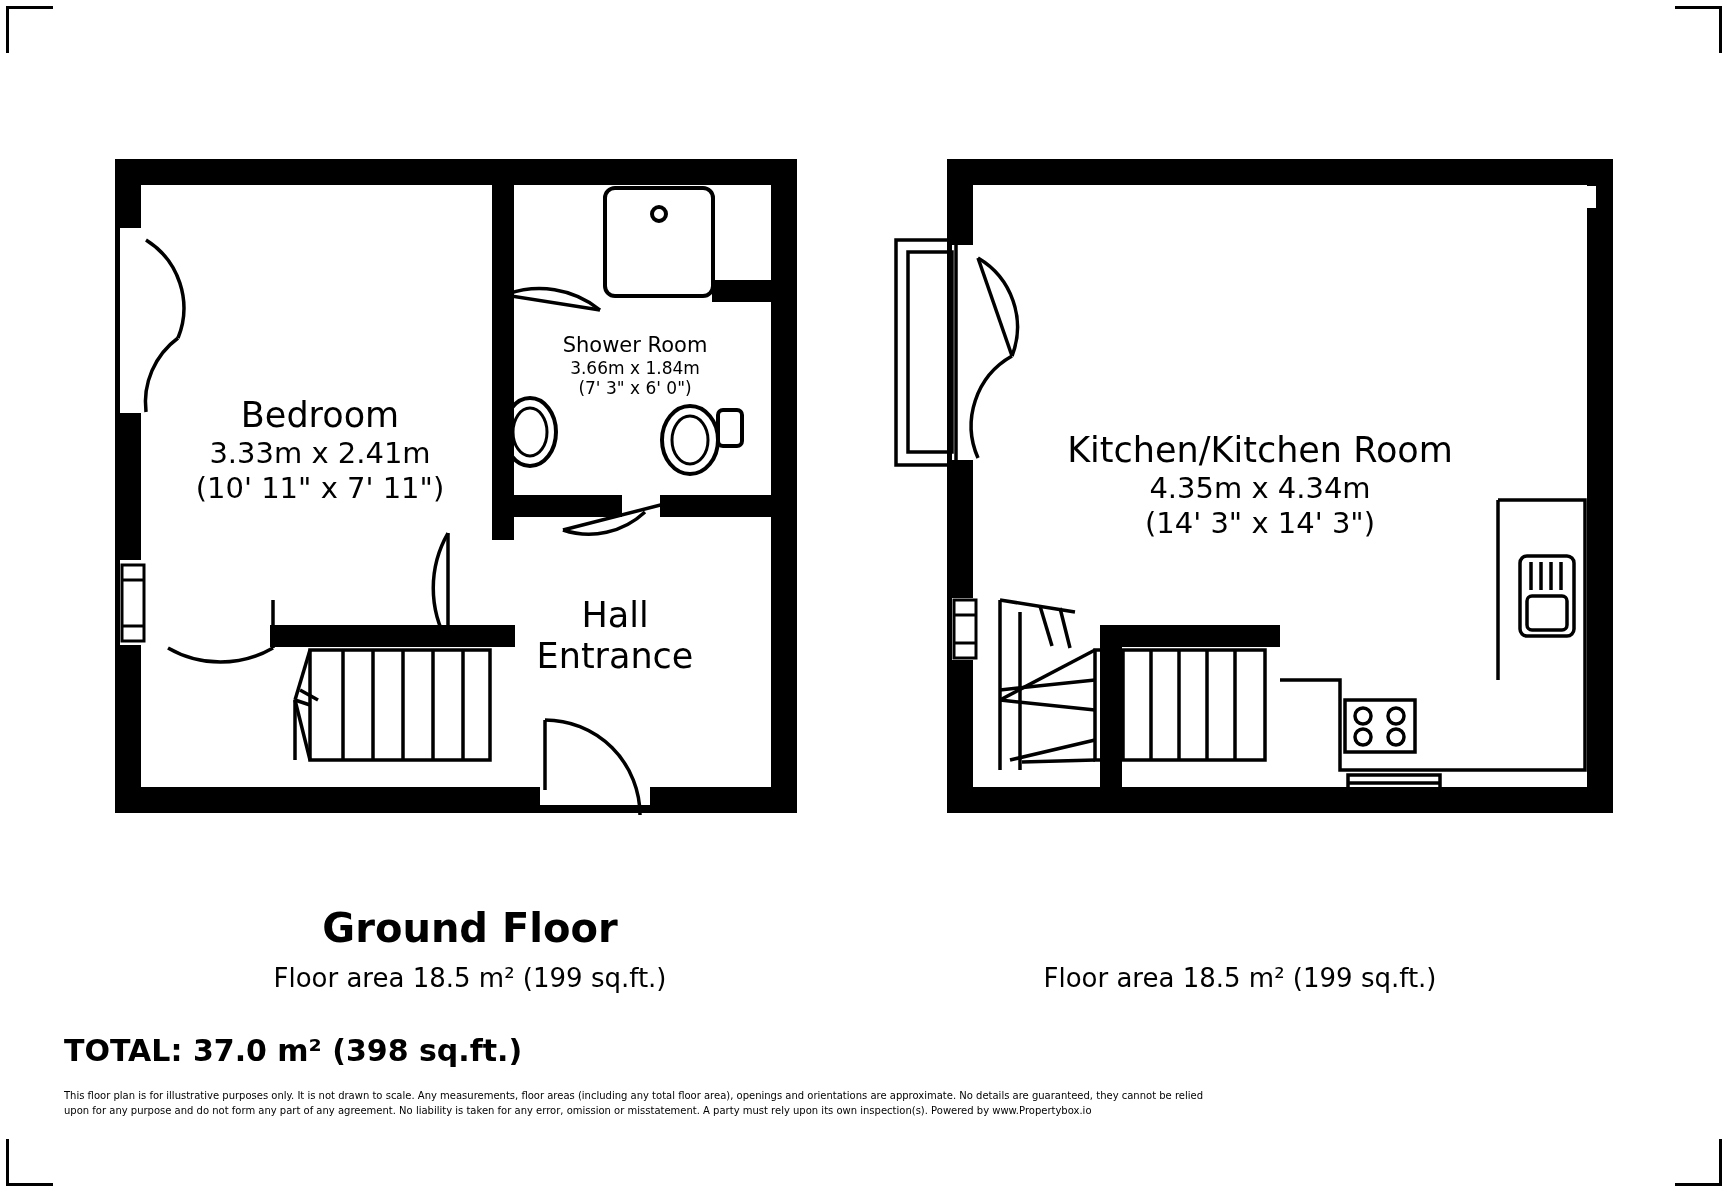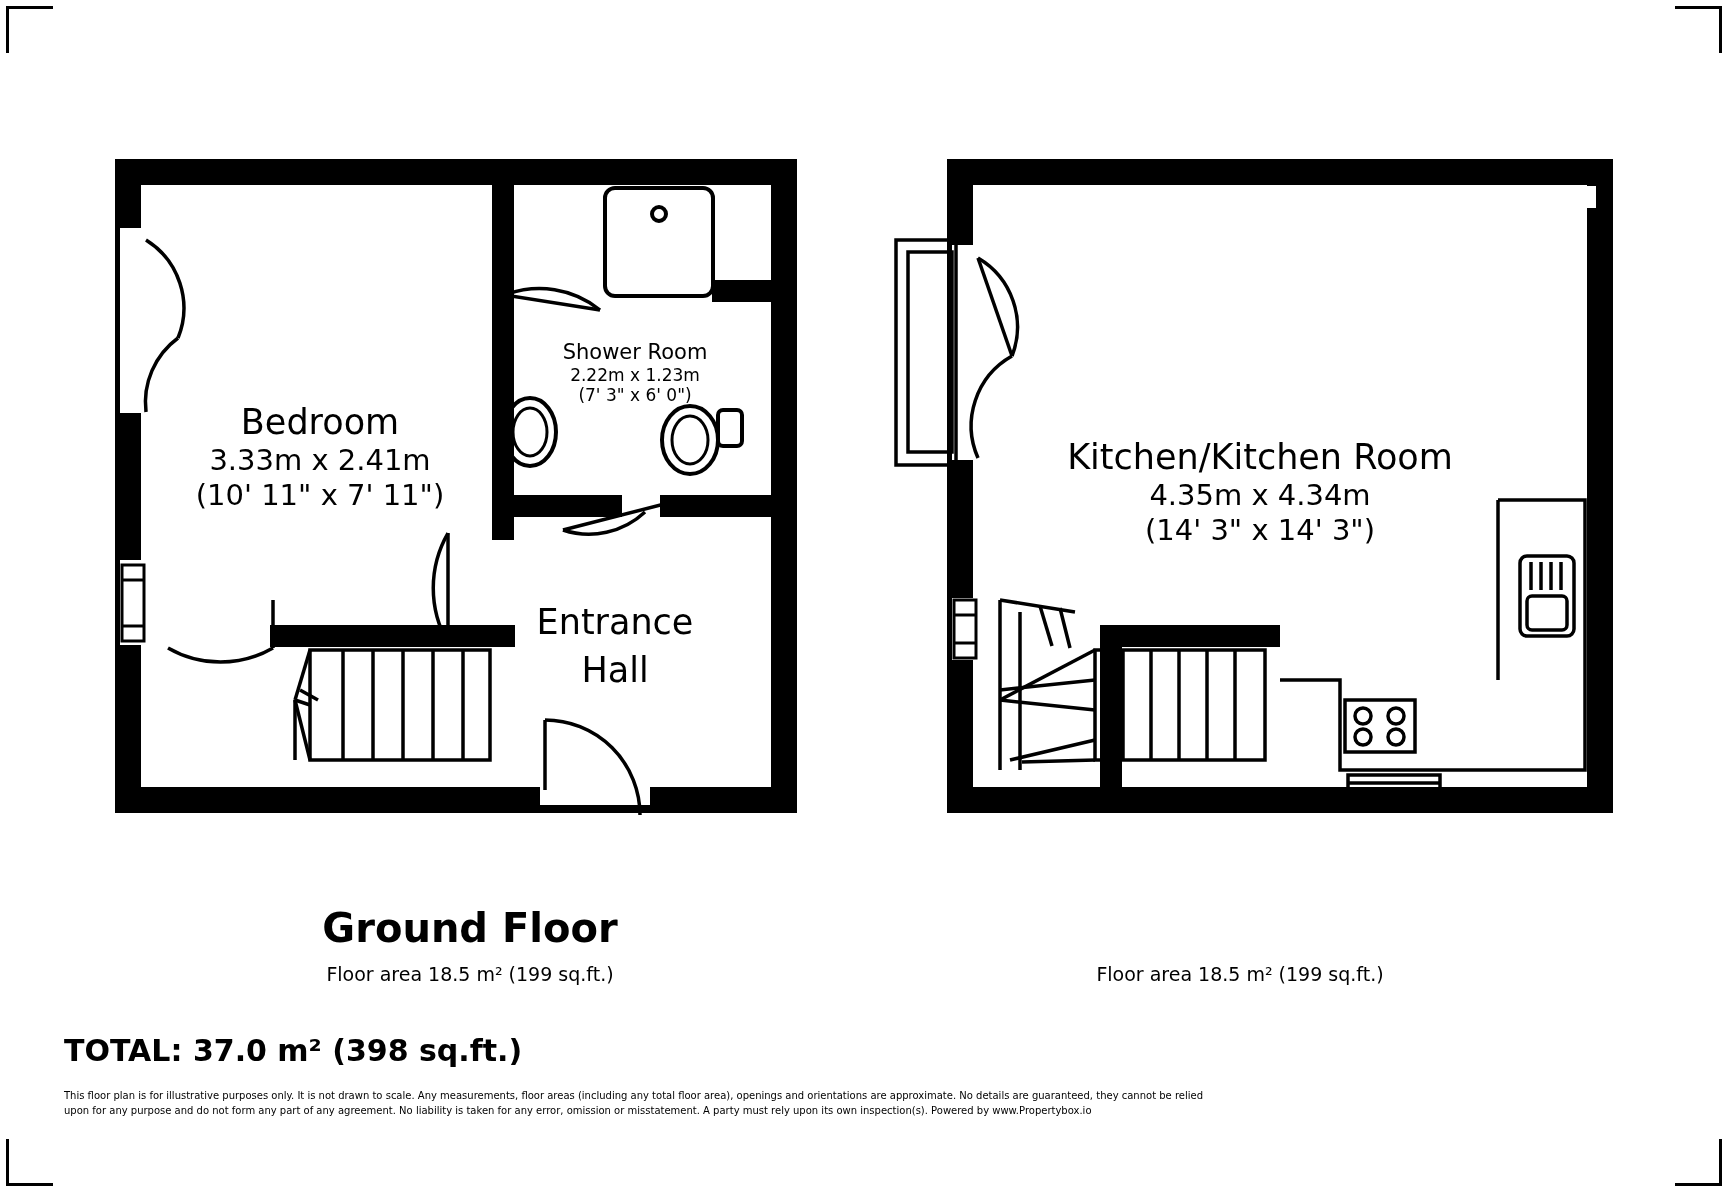--- a/index.html
+++ b/index.html
@@ -34,39 +34,39 @@
 
   .plan-svg { position: absolute; left: 0; top: 0; }
 
   
   .room-label {
     position: absolute;
     text-align: center;
     line-height: 1.18;
     white-space: nowrap;
   }
-  .room-name { font-size: 35px; margin-top: 7px; }
+  .room-name { font-size: 35px; }
   .room-dim  { font-size: 29px; }
   .room-dim2 { font-size: 29px; }
 
   .small .room-name { font-size: 21px; }
   .small .room-dim  { font-size: 17px; }
   .small .room-dim2 { font-size: 17px; }
 
   .floor-title {
     position: absolute;
     text-align: center;
     font-size: 40px;
     white-space: nowrap;
     font-weight: bold;
   }
   .floor-area {
     position: absolute;
     text-align: center;
-    font-size: 19px;
+    font-size: 26px;
     white-space: nowrap;
   }
   .total {
     position: absolute;
     font-size: 30px;
     white-space: nowrap;
   }
   .disclaimer {
     position: absolute;
     font-size: 10px;
@@ -241,27 +241,27 @@
   </svg>
 
   <div class="room-label" style="left:140px; top:395px; width:360px;text-align:center;">
     <div class="room-name">Bedroom</div>
     <div class="room-dim">3.33m x 2.41m</div>
     <div class="room-dim2">(10' 11" x 7' 11")</div>
   </div>
 
   <div class="room-label small" style="left:485px; top:333px; width:300px;">
     <div class="room-name">Shower Room</div>
-    <div class="room-dim">2.22m x 1.23m</div>
+    <div class="room-dim">3.66m x 1.84m</div>
     <div class="room-dim2">(7' 3" x 6' 0")</div>
   </div>
 
   <div class="room-label" style="left:485px; top:595px; width:260px;">
+    <div class="room-name">Hall</div>
     <div class="room-name">Entrance</div>
-    <div class="room-name">Hall</div>
   </div>
 
   <div class="room-label" style="left:1010px; top:430px; width:500px;">
     <div class="room-name">Kitchen/Kitchen Room</div>
     <div class="room-dim">4.35m x 4.34m</div>
     <div class="room-dim2">(14' 3" x 14' 3")</div>
   </div>
 
   <div class="floor-title" style="left:160px; top:905px; width:620px;">Ground Floor</div>
   <div class="floor-area" style="left:160px; top:963px; width:620px;">Floor area 18.5 m² (199 sq.ft.)</div>

